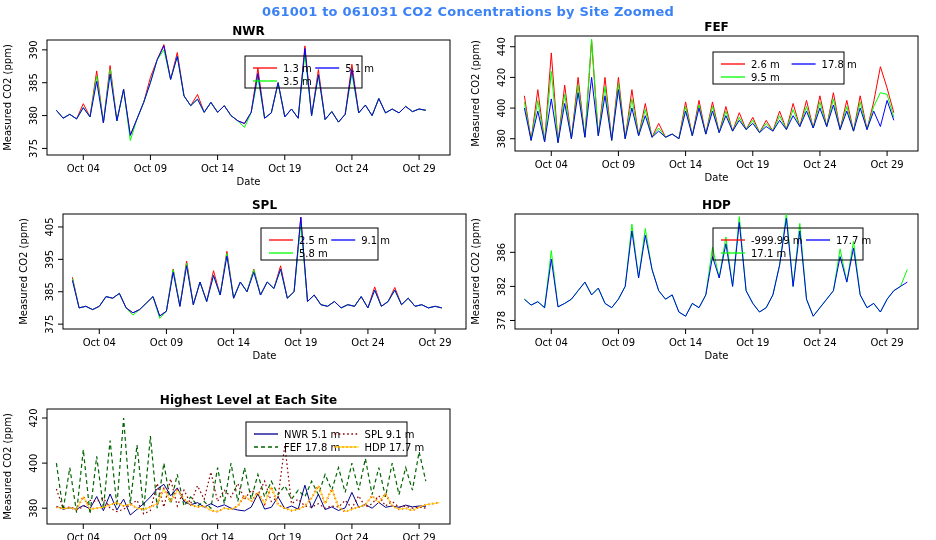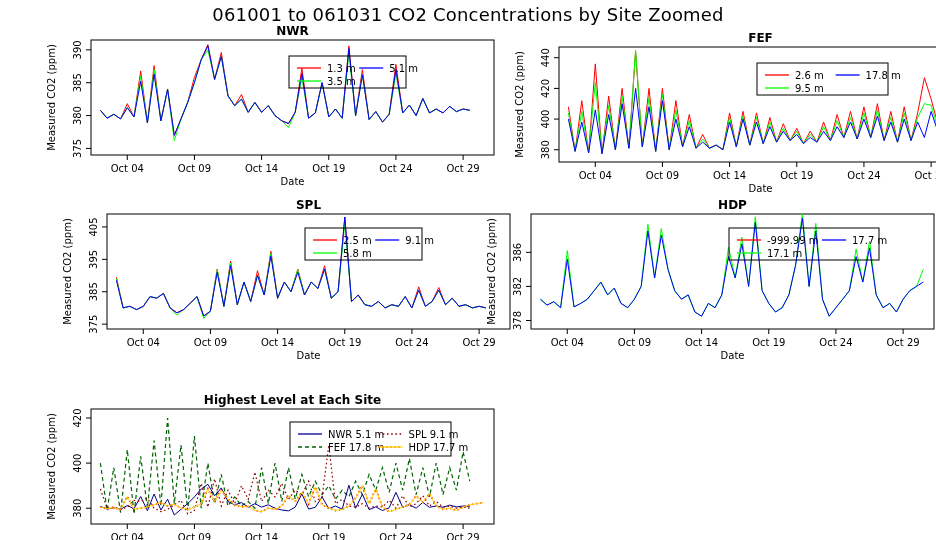--- a/index.html
+++ b/index.html
@@ -1,19 +1,19 @@
 <!DOCTYPE html>
 <html><head>
 <meta charset="utf-8">
 <style>
   html,body{margin:0;padding:0;background:#ffffff;}
   body{width:936px;height:540px;position:relative;font-family:"DejaVu Sans",sans-serif;overflow:hidden;}
   .main-title{position:absolute;top:4px;left:0;width:936px;text-align:center;
-    font-size:18px;color:#000000;letter-spacing:0.2px;}
-  .panel{position:absolute;width:468px;height:168px;padding-left:44px;}
+    font-size:13px;color:#3b82f6;letter-spacing:0.2px;font-weight:bold;}
+  .panel{position:absolute;width:468px;height:168px;}
   svg text{font-family:"DejaVu Sans",sans-serif;fill:#000;}
 </style>
 </head>
 <body>
 
 <div class="main-title">061001  to  061031 CO2 Concentrations by Site Zoomed</div>
 
 <div class="panel" style="left:0;top:25px"><svg width="468" height="168">
       <defs>
         <clipPath id="clip-nwr">
@@ -56,21 +56,21 @@
       <g>
         <rect x="245" y="31" width="117" height="32" fill="none" stroke="#000"></rect>
         <line x1="253" y1="43" x2="277" y2="43" stroke="#FF0000" stroke-width="1.3"></line>
         <text x="283" y="46.5" font-size="10">1.3 m</text>
         <line x1="253" y1="56" x2="277" y2="56" stroke="#00FF00" stroke-width="1.3"></line>
         <text x="283" y="59.5" font-size="10">3.5 m</text>
         <line x1="315.2" y1="43" x2="339.2" y2="43" stroke="#0000FF" stroke-width="1.3"></line>
         <text x="345.2" y="46.5" font-size="10">5.1 m</text>
       </g>
     </svg></div>
-<div class="panel" style="left:468px;top:32px"><svg width="468" height="168">
+<div class="panel" style="left:468px;top:21px"><svg width="468" height="168">
       <defs>
         <clipPath id="clip-fef">
           <rect x="47" y="15" width="403" height="115"></rect>
         </clipPath>
       </defs>
       <text x="248.5" y="10" font-size="12" text-anchor="middle" font-weight="bold">FEF</text>
       <text x="248.5" y="160" font-size="10" text-anchor="middle">Date</text>
       <text x="11" y="72.5" font-size="10" text-anchor="middle" transform="rotate(-90 11 72.5)">Measured CO2 (ppm)</text>
       <rect x="47" y="15" width="403" height="115" fill="none" stroke="#000" stroke-width="1"></rect>
       <g>
@@ -154,21 +154,21 @@
       <g>
         <rect x="245" y="29" width="117" height="32" fill="none" stroke="#000"></rect>
         <line x1="253" y1="41" x2="277" y2="41" stroke="#FF0000" stroke-width="1.3"></line>
         <text x="283" y="44.5" font-size="10">2.5 m</text>
         <line x1="253" y1="54" x2="277" y2="54" stroke="#00FF00" stroke-width="1.3"></line>
         <text x="283" y="57.5" font-size="10">5.8 m</text>
         <line x1="315.2" y1="41" x2="339.2" y2="41" stroke="#0000FF" stroke-width="1.3"></line>
         <text x="345.2" y="44.5" font-size="10">9.1 m</text>
       </g>
     </svg></div>
-<div class="panel" style="left:440px;top:199px"><svg width="468" height="168">
+<div class="panel" style="left:468px;top:199px"><svg width="468" height="168">
       <defs>
         <clipPath id="clip-hdp">
           <rect x="47" y="15" width="403" height="115"></rect>
         </clipPath>
       </defs>
       <text x="248.5" y="10" font-size="12" text-anchor="middle" font-weight="bold">HDP</text>
       <text x="248.5" y="160" font-size="10" text-anchor="middle">Date</text>
       <text x="11" y="72.5" font-size="10" text-anchor="middle" transform="rotate(-90 11 72.5)">Measured CO2 (ppm)</text>
       <rect x="47" y="15" width="403" height="115" fill="none" stroke="#000" stroke-width="1"></rect>
       <g>

